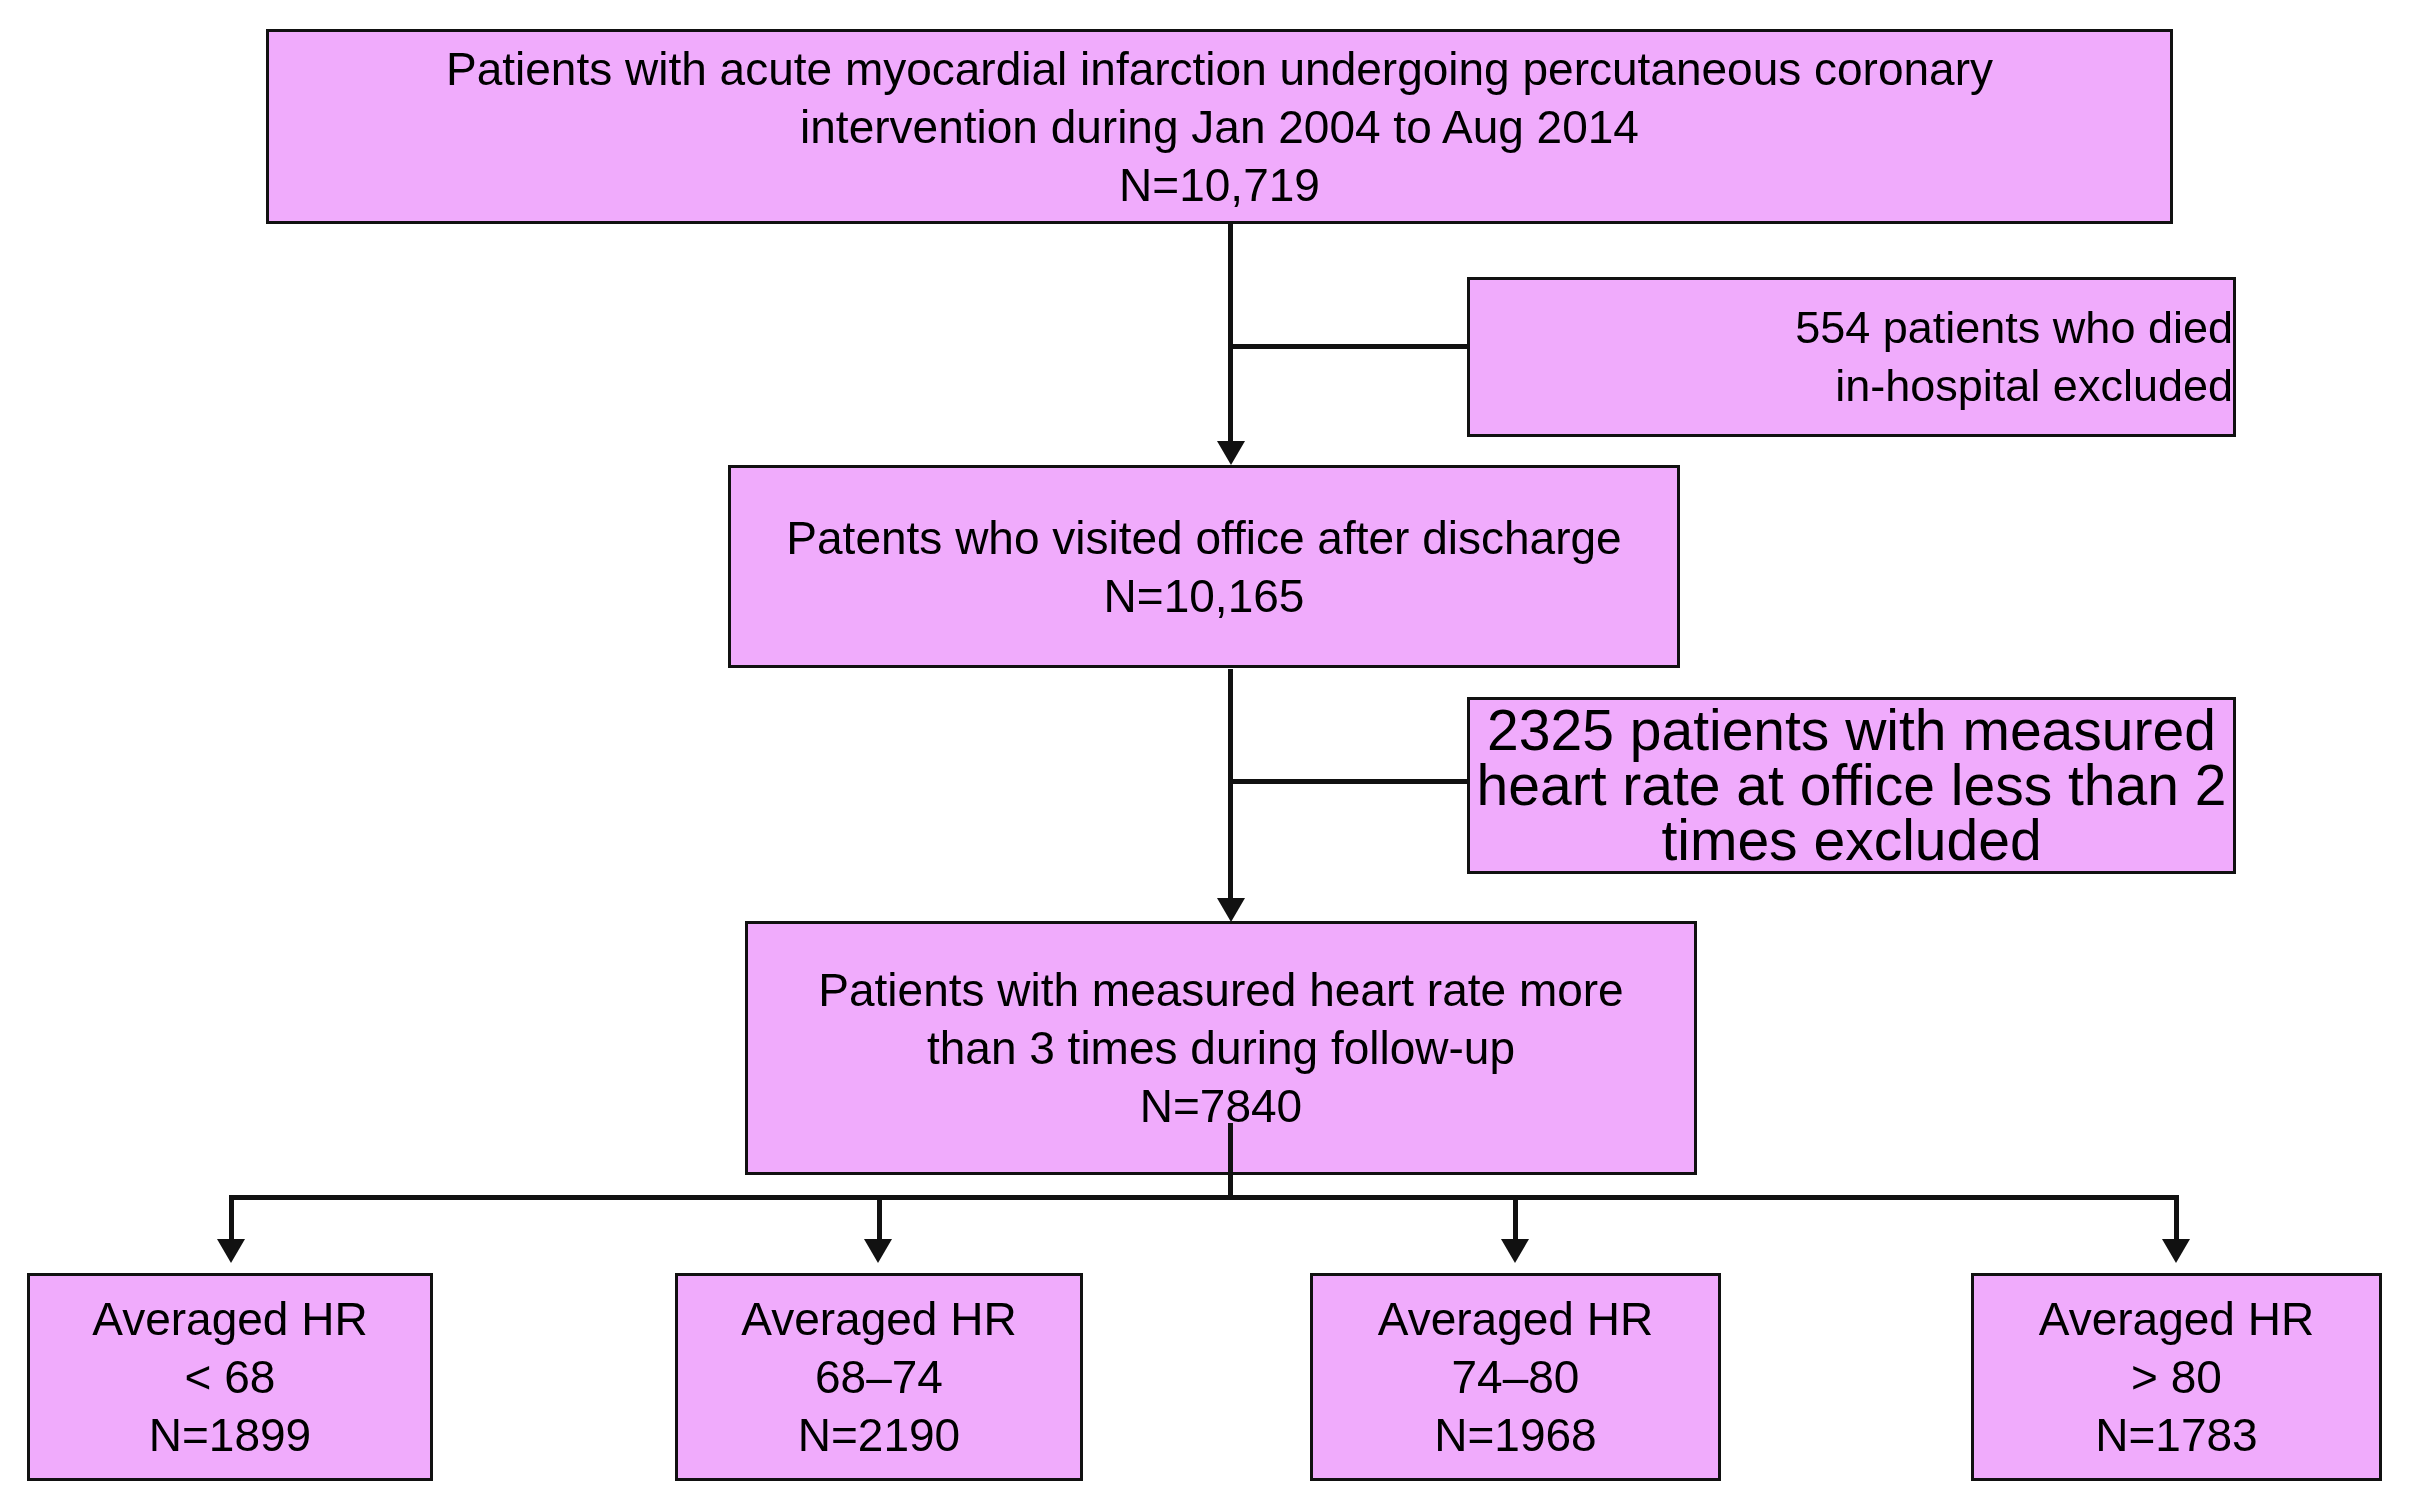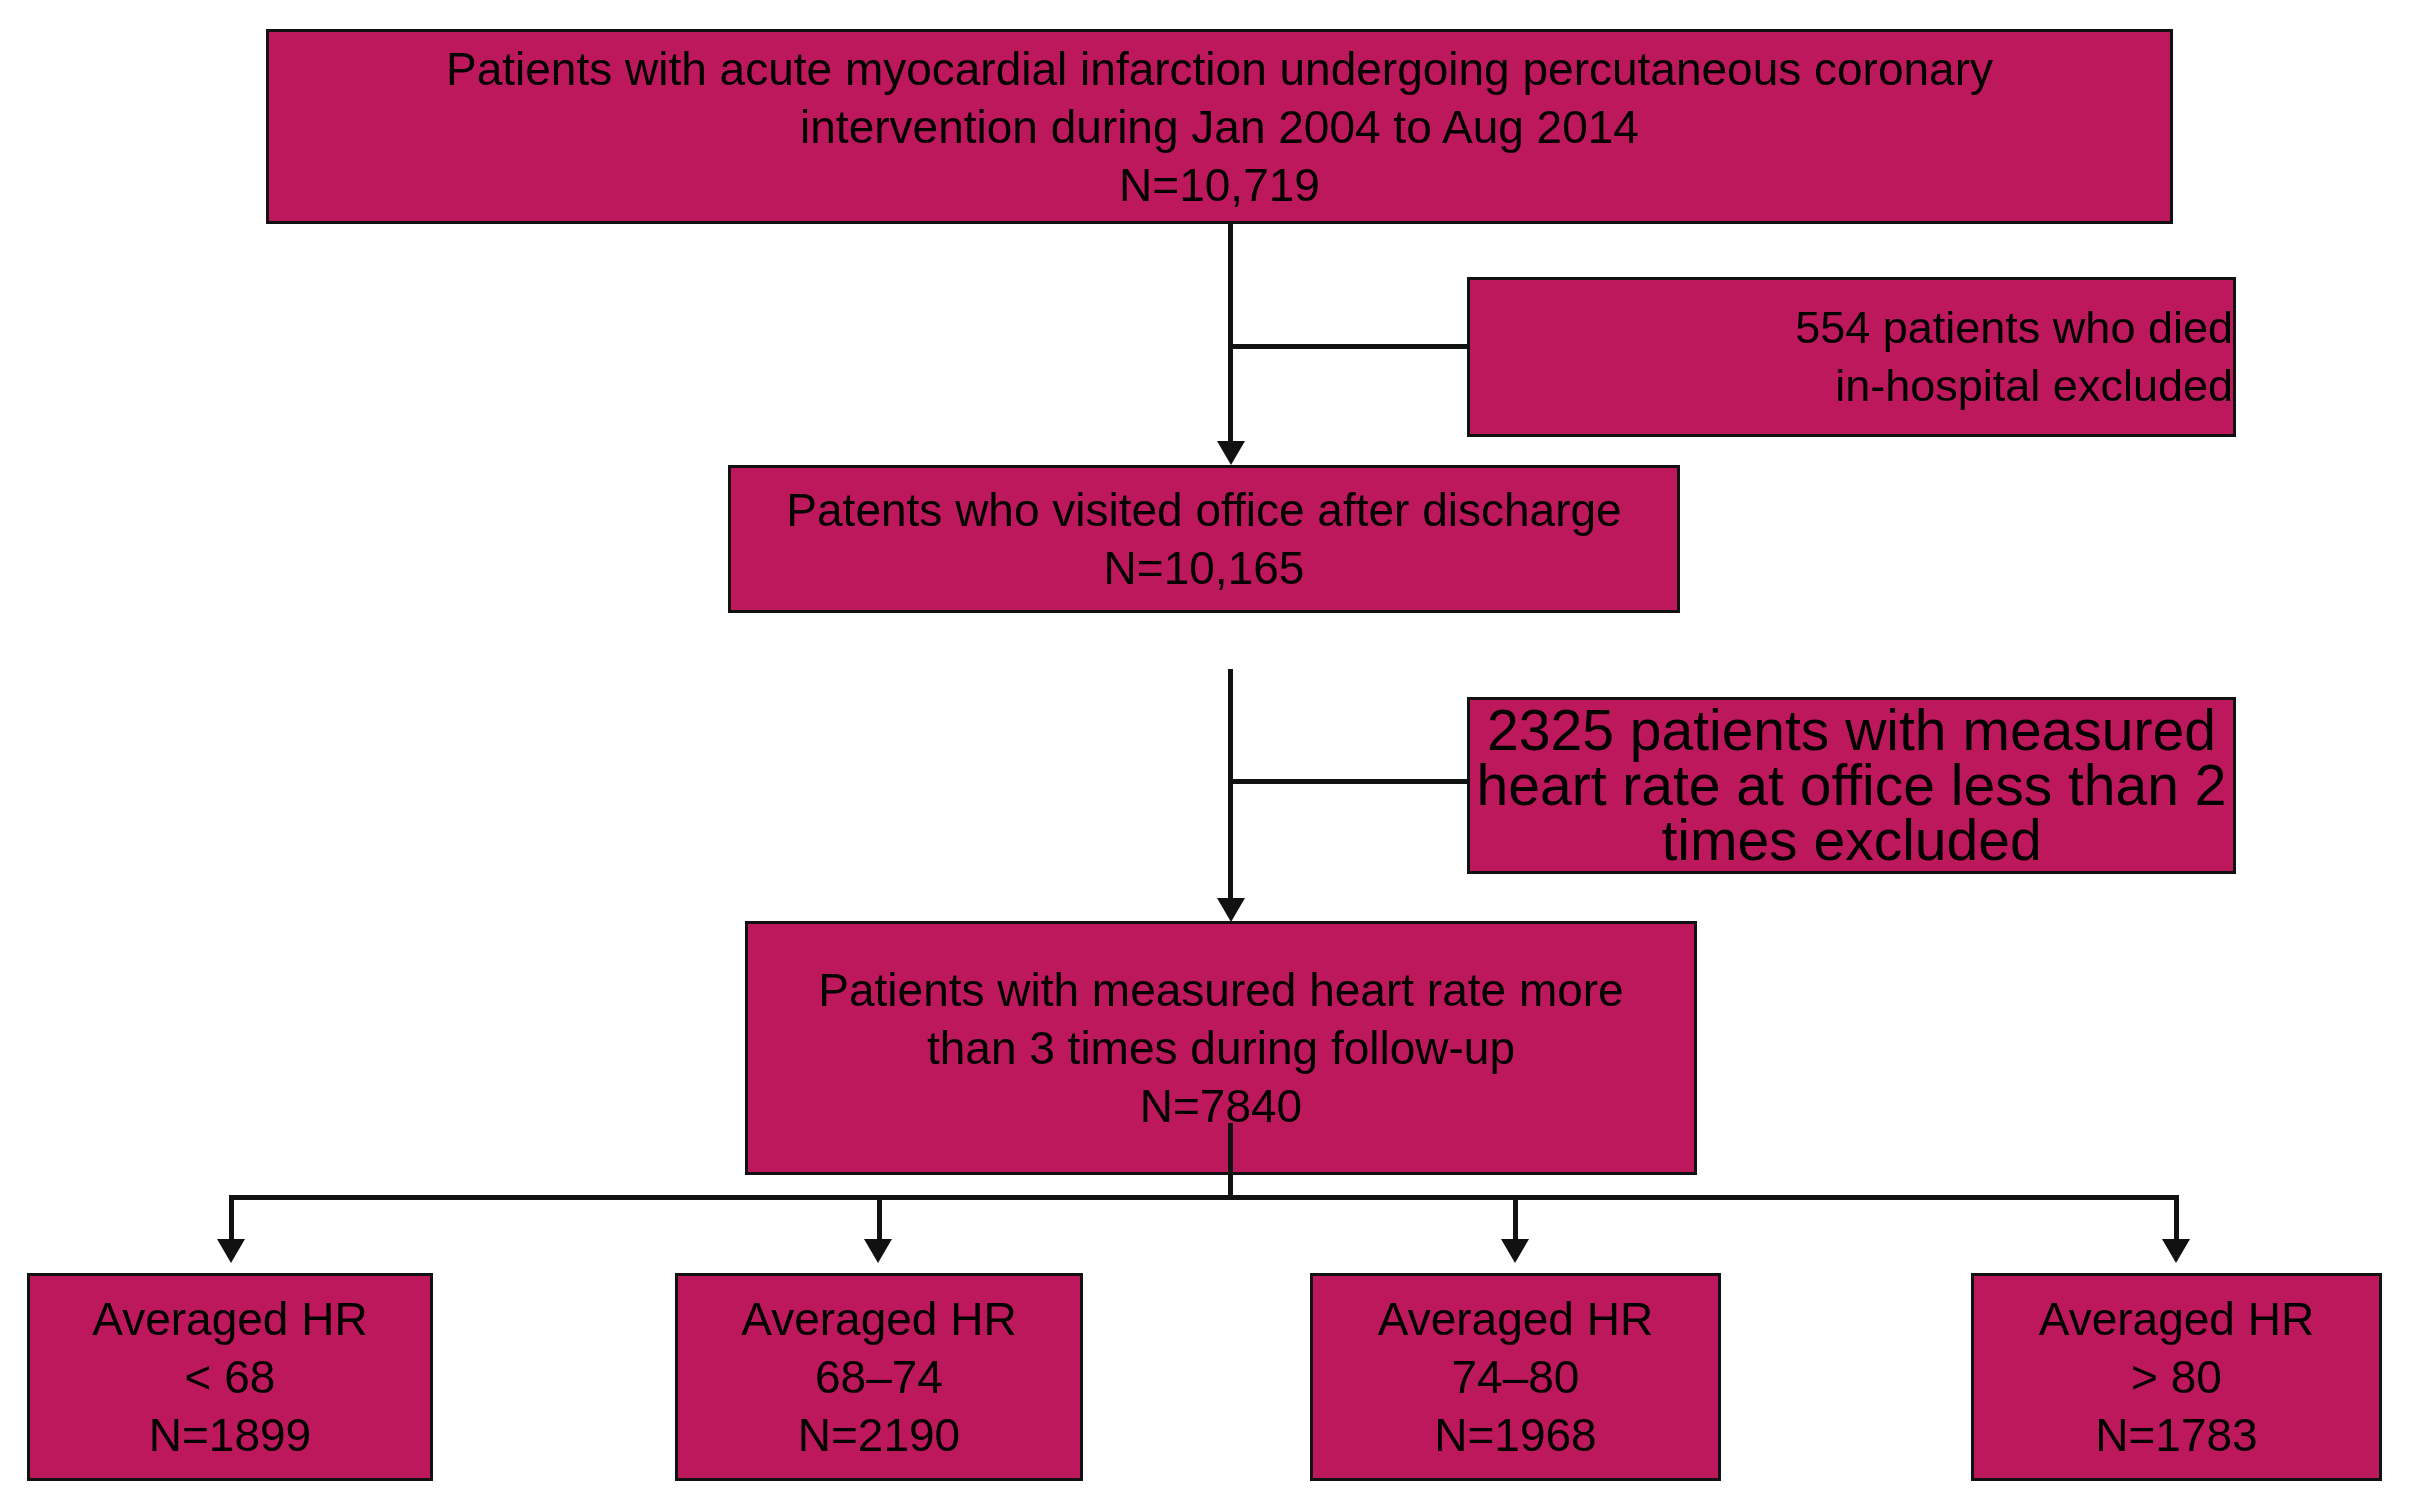--- a/index.html
+++ b/index.html
@@ -15,39 +15,39 @@
     position: relative;
     width: 2410px;
     height: 1506px;
     background: #ffffff;
     overflow: hidden;
   }
   .node {
     position: absolute;
     box-sizing: border-box;
     border: 3.8px solid #111111;
-    background: #be185d;
+    background: #f0abfc;
     display: flex;
     flex-direction: column;
     align-items: center;
     justify-content: center;
     text-align: center;
   }
   .node .line {
     display: block;
     white-space: nowrap;
   }
   
   #node-enrolled {
     left: 266px; top: 29px; width: 1907px; height: 195px;
   }
   #node-enrolled .line { font-size: 46px; line-height: 58px; }
 
   #node-visited {
-    left: 728px; top: 465px; width: 952px; height: 148px;
+    left: 728px; top: 465px; width: 952px; height: 203px;
   }
   #node-visited .line { font-size: 46px; line-height: 58px; }
 
   #node-measured {
     left: 745px; top: 921px; width: 952px; height: 254px;
   }
   #node-measured .line { font-size: 46px; line-height: 58px; }
 
   
   #node-excl-death {

